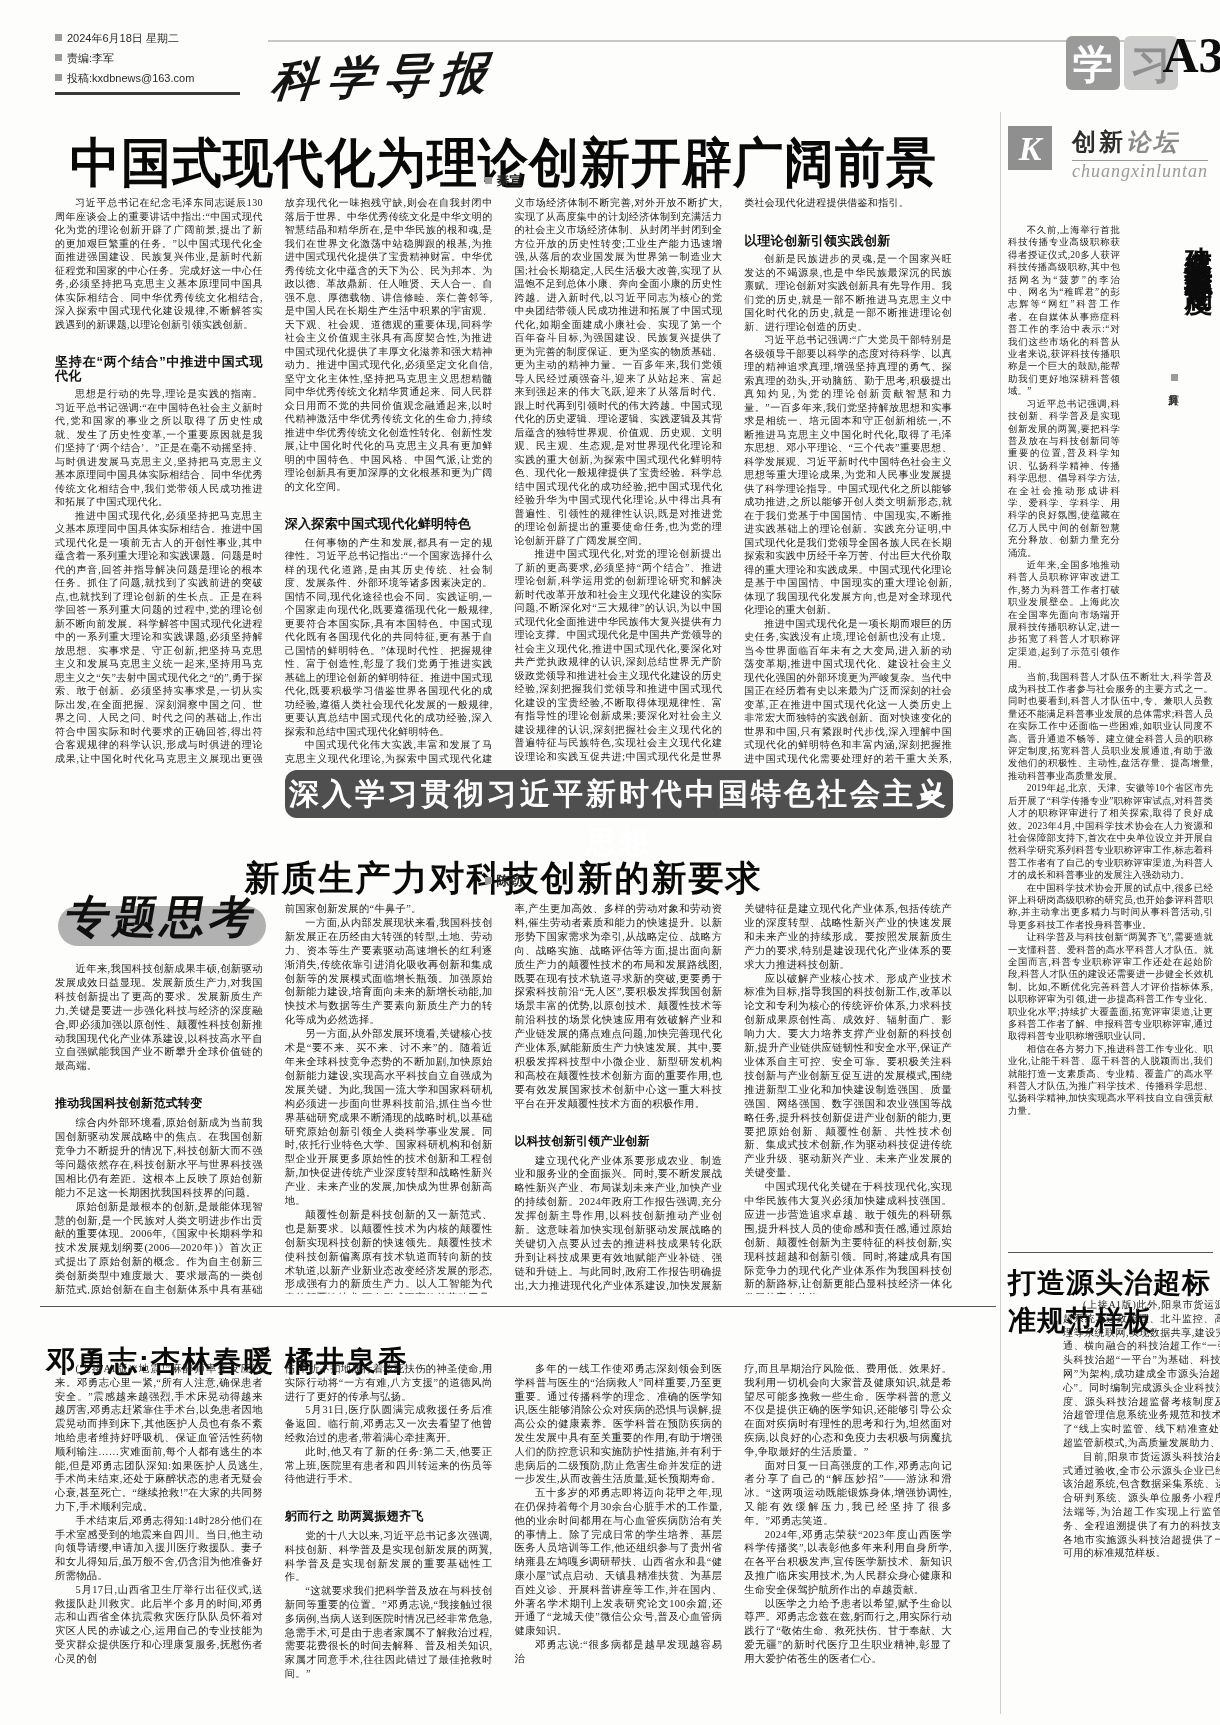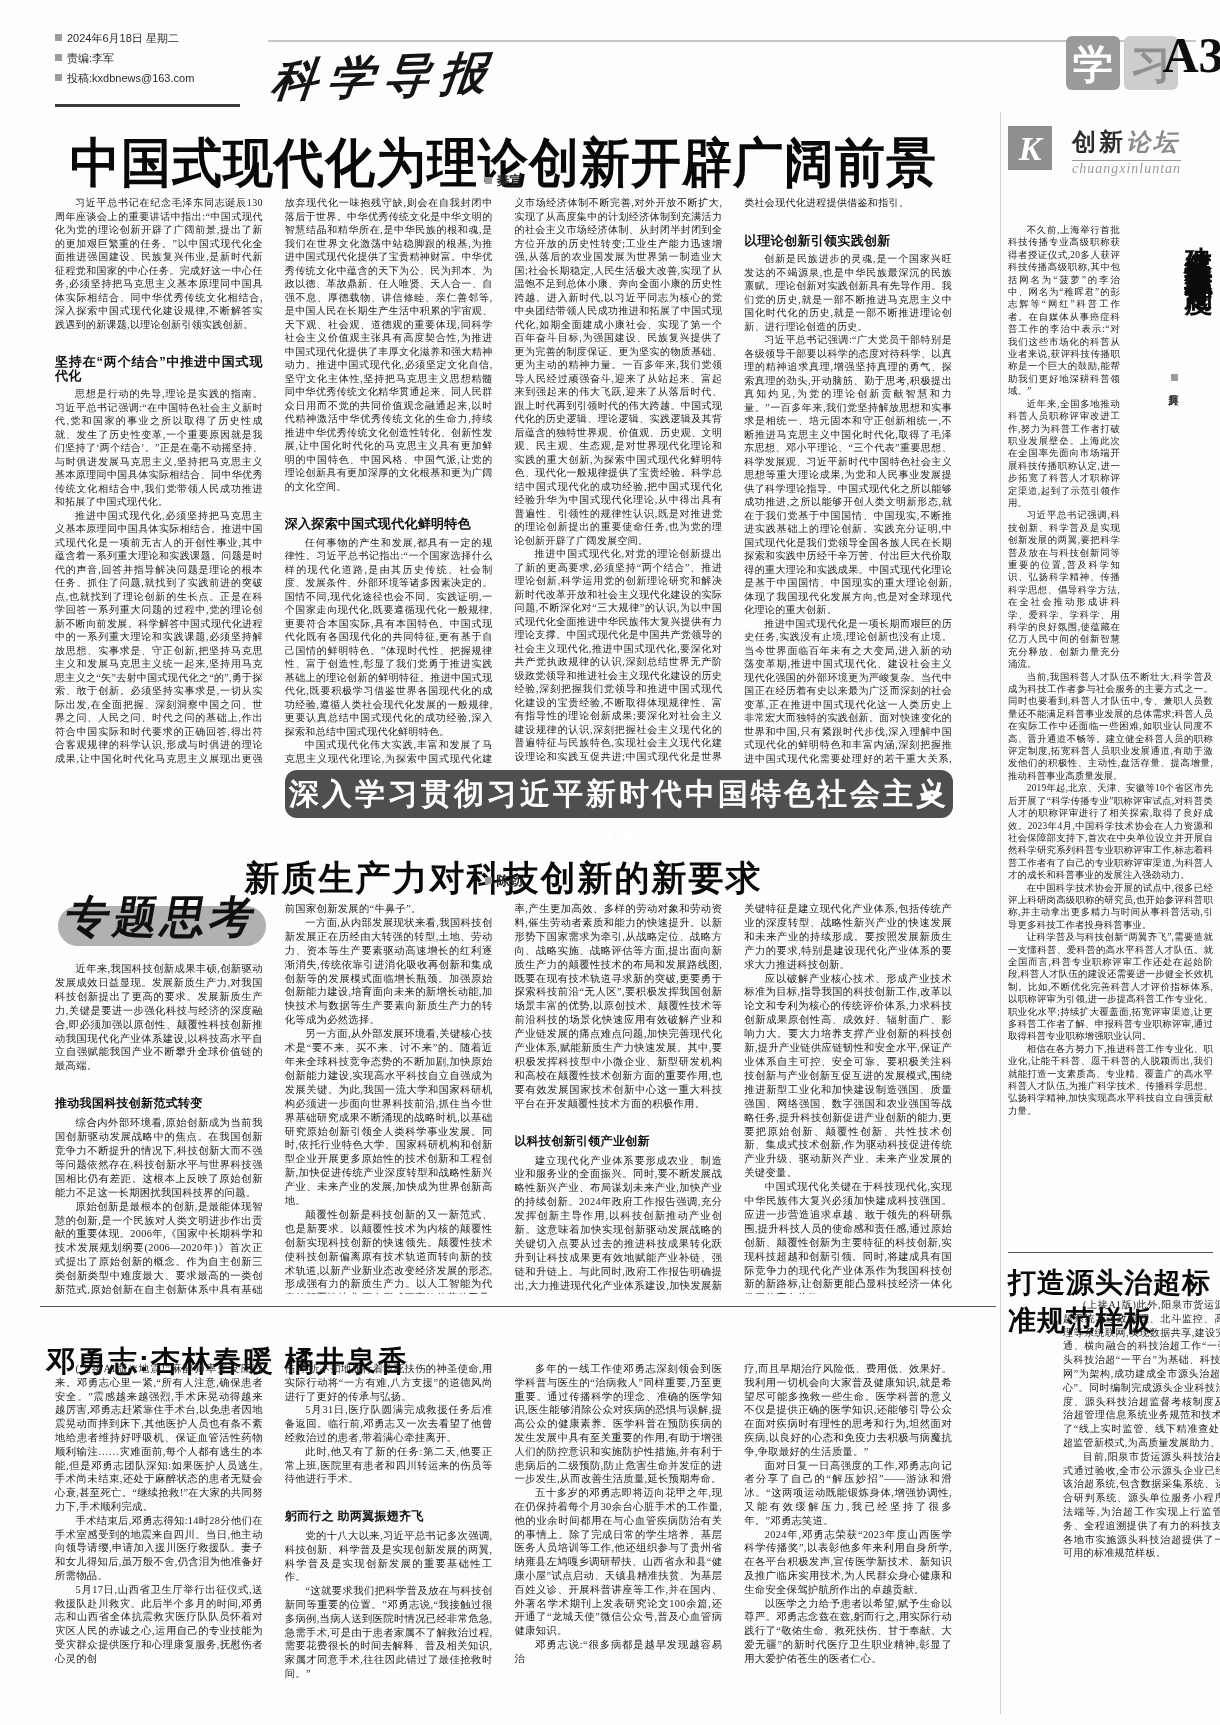--- a/index.html
+++ b/index.html
@@ -1,20 +1,20 @@
 <!DOCTYPE html>
 <html><head>
 <meta charset="utf-8">
 <style>
   html,body{margin:0;padding:0;background:#e8e8e6;}
   .page{position:relative;width:1220px;height:1725px;margin:0 auto;background:#fdfdfc;color:#1c1c1c;
         font-family:"Liberation Serif","DejaVu Serif",serif;overflow:hidden;}
   
   .hdr-left{position:absolute;left:55px;top:28px;width:185px;font-size:11px;line-height:20px;color:#2a2a2a;
-            border-bottom:3px solid #3a3a3a;padding-bottom:16px;font-family:"Liberation Sans",sans-serif;}
+            border-bottom:3px solid #3a3a3a;padding-bottom:4px;font-family:"Liberation Sans",sans-serif;}
   .hdr-row{white-space:nowrap;}
   .sq{display:inline-block;width:7px;height:7px;background:#9b9b9b;margin-right:5px;vertical-align:1px;}
   .hdr-line{position:absolute;left:268px;top:40px;width:928px;height:2px;background:#c6c6c6;}
   .masthead{position:absolute;left:272px;top:46px;font-size:46px;font-weight:bold;font-style:italic;
             letter-spacing:10px;transform:skewX(-8deg) rotate(-2deg);color:#151515;}
   .tag{position:absolute;top:36px;width:54px;height:54px;border-radius:6px;text-align:center;line-height:56px;
        font-size:40px;font-weight:bold;font-family:"Liberation Sans",sans-serif;}
   .tag1{left:1066px;background:#9a9a9a;color:#ffffff;}
   .tag2{left:1124px;background:#cdcdcd;color:#8f8f8f;}
   .pageno{position:absolute;left:1182px;top:26px;font-size:50px;font-weight:bold;color:#0e0e0e;
@@ -59,21 +59,21 @@
   
   .v-rule{position:absolute;left:1000px;top:112px;width:1px;height:1602px;background:#cfcfcf;}
   .logo{position:absolute;left:1008px;top:126px;width:205px;}
   .logo-row{display:flex;align-items:flex-start;}
   .k-box{width:44px;height:44px;background:#8f8f8f;color:#fff;font-size:34px;font-weight:bold;font-style:italic;
          text-align:center;line-height:46px;font-family:"Liberation Serif",serif;}
   .logo-words{margin-left:20px;}
   .logo-cn{font-size:24px;letter-spacing:3px;white-space:nowrap;}
   .logo-cn .w1{font-weight:bold;color:#2c2c2c;font-family:"Liberation Sans",sans-serif;}
   .logo-cn .w2{font-style:italic;font-weight:bold;color:#8a8a8a;}
-  .logo-py{border-top:1px solid #9a9a9a;margin-top:2px;font-style:italic;font-size:14px;color:#9a9a9a;
+  .logo-py{border-top:1px solid #9a9a9a;margin-top:2px;font-style:italic;font-size:18px;color:#9a9a9a;
            letter-spacing:1px;font-family:"Liberation Serif",serif;}
   .side-text{position:absolute;left:1008px;top:224px;width:205px;height:1018px;overflow:hidden;text-align:justify;
              font-size:9.4px;line-height:12.4px;letter-spacing:0.2px;}
   .v-float{float:right;width:86px;height:424px;margin-left:7px;display:flex;flex-direction:row-reverse;}
   .v-title{writing-mode:vertical-rl;font-size:28px;font-weight:900;letter-spacing:3px;color:#0c0c0c;
            font-family:"Liberation Sans",sans-serif;line-height:1.05;}
   .v-author{writing-mode:vertical-rl;font-size:11px;margin-top:150px;margin-right:4px;color:#222;
             font-family:"Liberation Sans",sans-serif;}
   .v-author .sq{margin:0 0 5px 0;}
   .side-div{position:absolute;left:1008px;top:1252px;width:205px;height:1px;background:#555;}
@@ -199,22 +199,22 @@
         <div class="logo-py">chuangxinluntan</div>
       </div>
     </div>
   </div>
   <div class="side-text">
     <div class="v-float">
       <div class="v-title">建立健全科普人员职称评定制度</div>
       <div class="v-author"><span class="sq"></span><span>吴月辉</span></div>
     </div>
   <p class="para">不久前,上海举行首批科技传播专业高级职称获得者授证仪式,20多人获评科技传播高级职称,其中包括网名为“菠萝”的李治中、网名为“稚晖君”的彭志辉等“网红”科普工作者。在自媒体从事癌症科普工作的李治中表示:“对我们这些市场化的科普从业者来说,获评科技传播职称是一个巨大的鼓励,能帮助我们更好地深耕科普领域。”</p>
+      <p class="para">习近平总书记强调,科技创新、科学普及是实现创新发展的两翼,要把科学普及放在与科技创新同等重要的位置,普及科学知识、弘扬科学精神、传播科学思想、倡导科学方法,在全社会推动形成讲科学、爱科学、学科学、用科学的良好氛围,使蕴藏在亿万人民中间的创新智慧充分释放、创新力量充分涌流。</p>
       <p class="para">近年来,全国多地推动科普人员职称评审改进工作,努力为科普工作者打破职业发展壁垒。上海此次在全国率先面向市场端开展科技传播职称认定,进一步拓宽了科普人才职称评定渠道,起到了示范引领作用。</p>
-      <p class="para">习近平总书记强调,科技创新、科学普及是实现创新发展的两翼,要把科学普及放在与科技创新同等重要的位置,普及科学知识、弘扬科学精神、传播科学思想、倡导科学方法,在全社会推动形成讲科学、爱科学、学科学、用科学的良好氛围,使蕴藏在亿万人民中间的创新智慧充分释放、创新力量充分涌流。</p>
       <p class="para">当前,我国科普人才队伍不断壮大,科学普及成为科技工作者参与社会服务的主要方式之一。同时也要看到,科普人才队伍中,专、兼职人员数量还不能满足科普事业发展的总体需求;科普人员在实际工作中还面临一些困难,如职业认同度不高、晋升通道不畅等。建立健全科普人员的职称评定制度,拓宽科普人员职业发展通道,有助于激发他们的积极性、主动性,盘活存量、提高增量,推动科普事业高质量发展。</p>
       <p class="para">2019年起,北京、天津、安徽等10个省区市先后开展了“科学传播专业”职称评审试点,对科普类人才的职称评审进行了相关探索,取得了良好成效。2023年4月,中国科学技术协会在人力资源和社会保障部支持下,首次在中央单位设立并开展自然科学研究系列科普专业职称评审工作,标志着科普工作者有了自己的专业职称评审渠道,为科普人才的成长和科普事业的发展注入强劲动力。</p>
       <p class="para">在中国科学技术协会开展的试点中,很多已经评上科研岗高级职称的研究员,也开始参评科普职称,并主动拿出更多精力与时间从事科普活动,引导更多科技工作者投身科普事业。</p>
       <p class="para">让科学普及与科技创新“两翼齐飞”,需要造就一支懂科普、爱科普的高水平科普人才队伍。就全国而言,科普专业职称评审工作还处在起始阶段,科普人才队伍的建设还需要进一步健全长效机制。比如,不断优化完善科普人才评价指标体系,以职称评审为引领,进一步提高科普工作专业化、职业化水平;持续扩大覆盖面,拓宽评审渠道,让更多科普工作者了解、申报科普专业职称评审,通过取得科普专业职称增强职业认同。</p>
       <p class="para">相信在各方努力下,推进科普工作专业化、职业化,让能干科普、愿干科普的人脱颖而出,我们就能打造一支素质高、专业精、覆盖广的高水平科普人才队伍,为推广科学技术、传播科学思想、弘扬科学精神,加快实现高水平科技自立自强贡献力量。</p>
     </div>
   <div class="side-div"></div>
   <div class="box-title">打造源头治超标准规范样板</div>
   <div class="box-text">
       <p class="para">(上接A1版)此外,阳泉市货运源头科技治超系统与运政管理、北斗监控、高速公路管理等系统联网,实现数据共享,建设完成纵向贯通、横向融合的科技治超工作“一张网”,以源头科技治超“一平台”为基础、科技治超“一张网”为架构,成功建成全市源头治超服务“一中心”。同时编制完成源头企业科技治超管理制度、源头科技治超监督考核制度及源头科技治超管理信息系统业务规范和技术标准,实现了“线上实时监管、线下精准查处”的科技治超监管新模式,为高质量发展助力、护航。</p>

